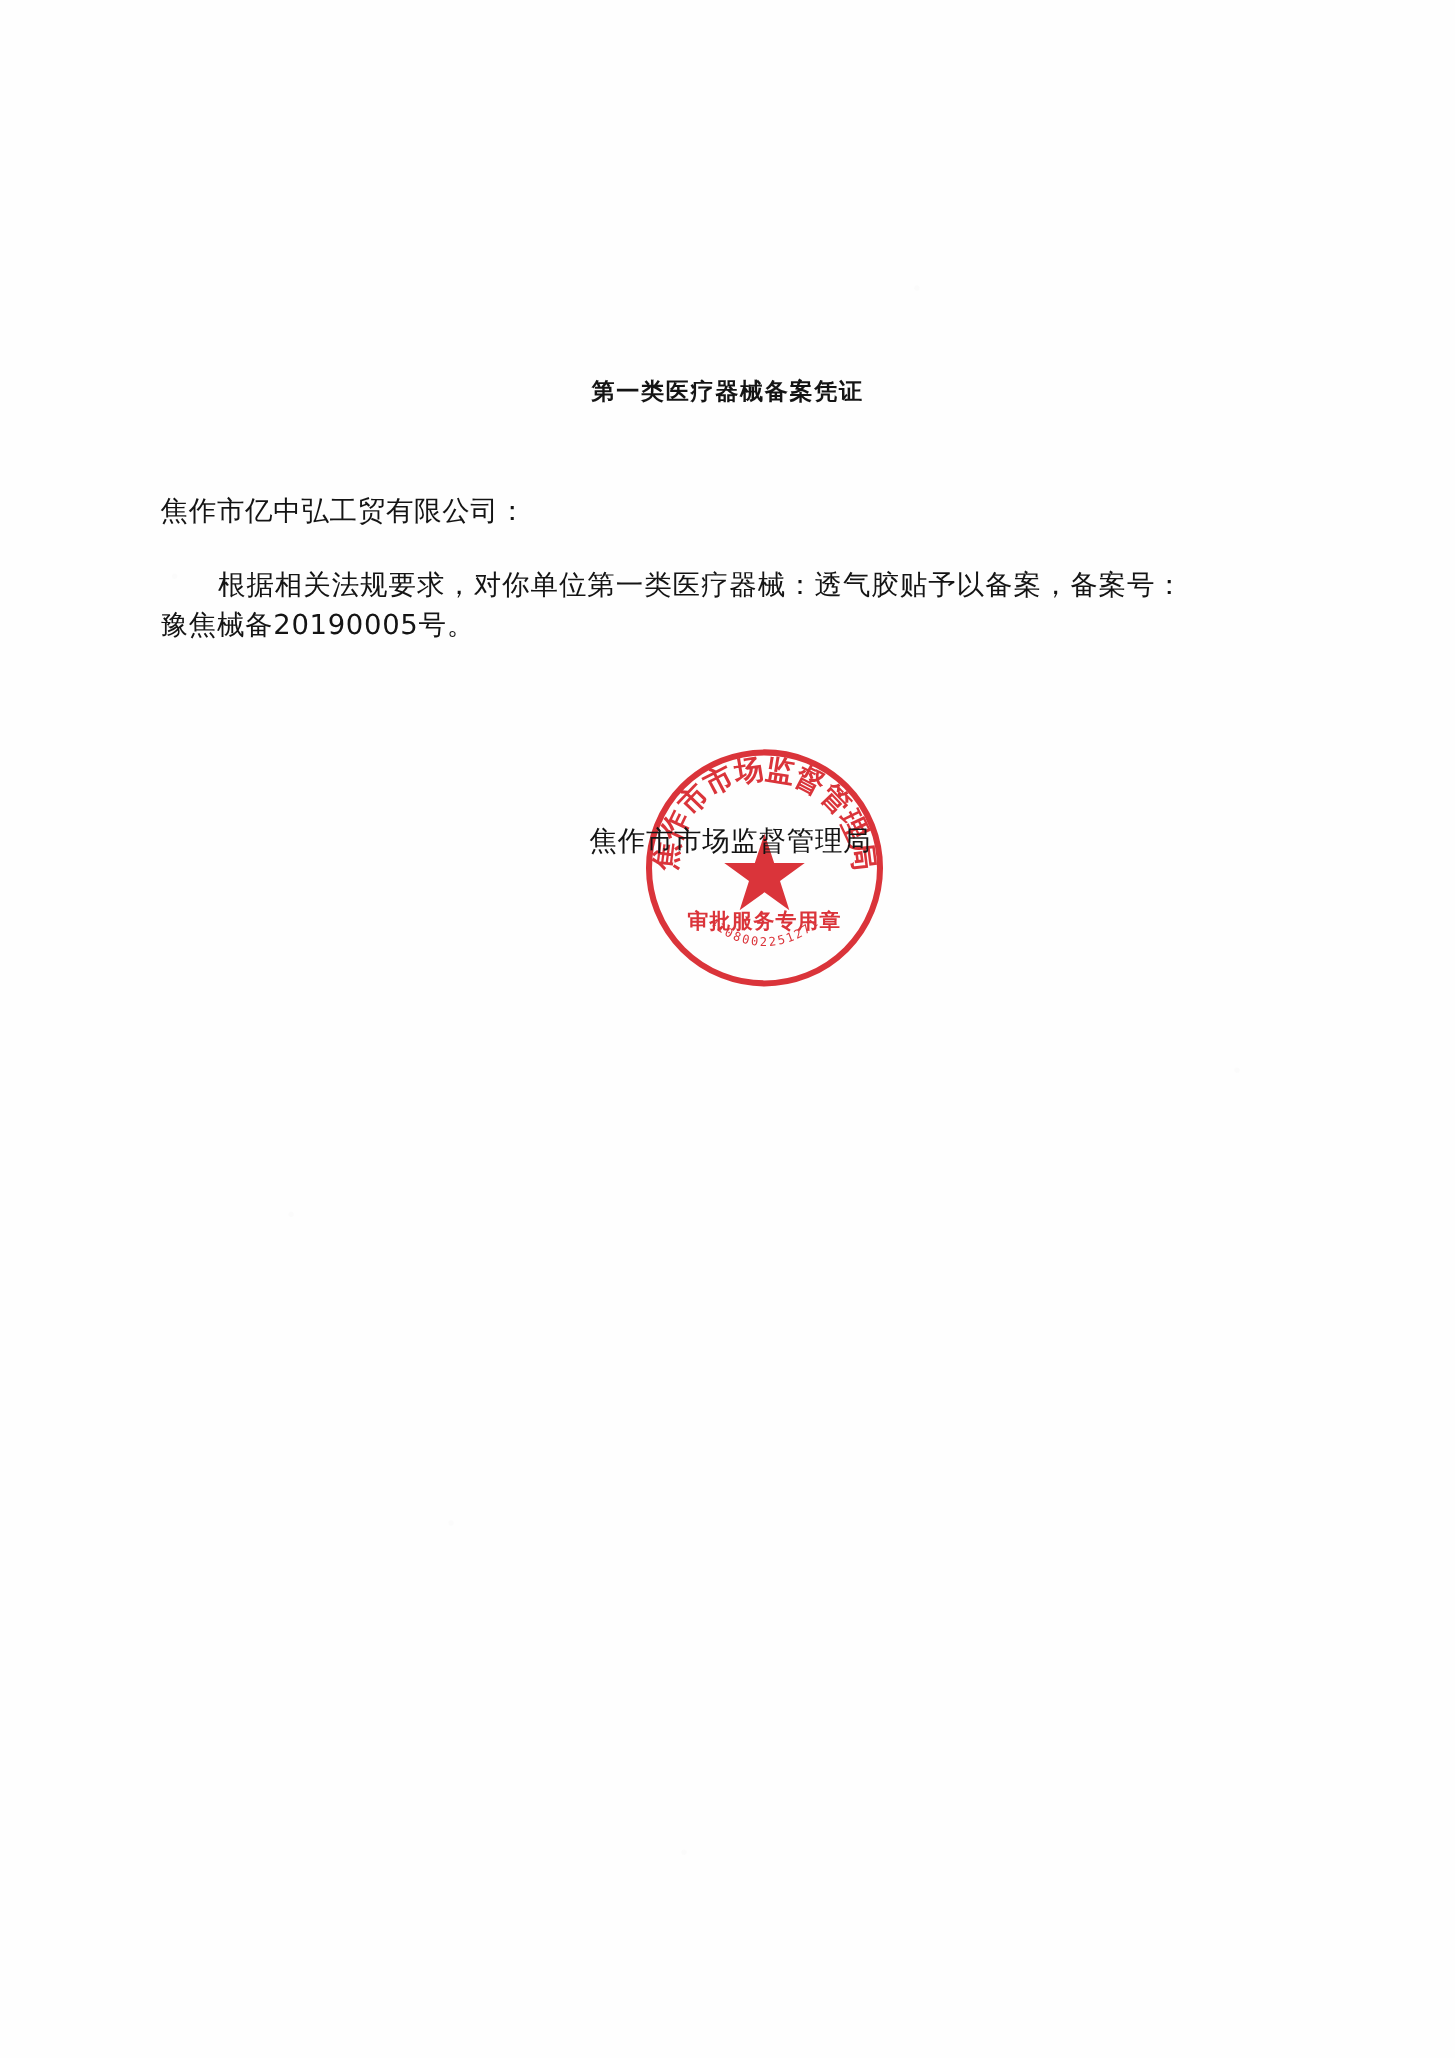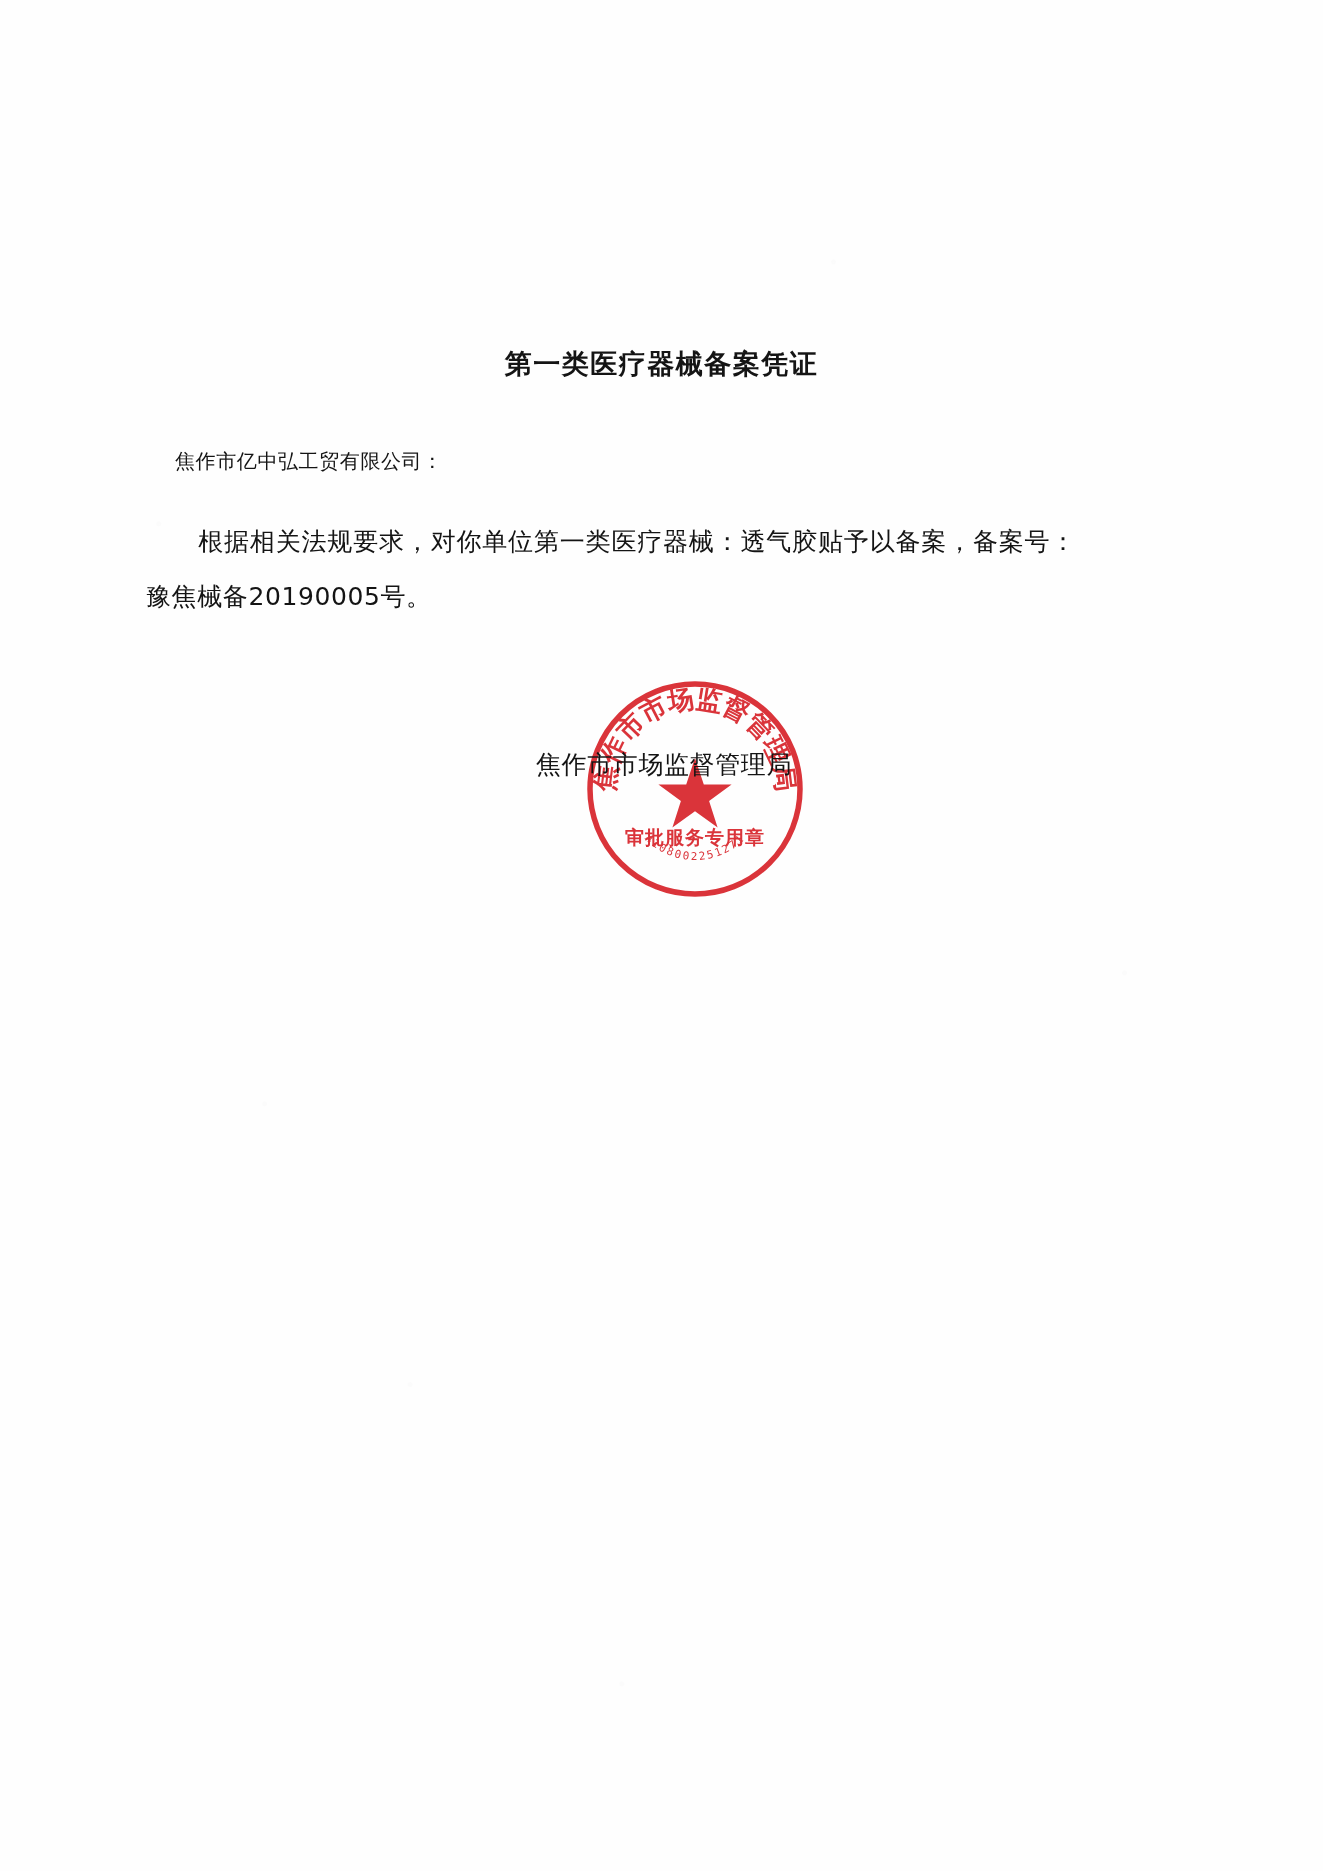--- a/index.html
+++ b/index.html
@@ -35,42 +35,41 @@
       radial-gradient(circle at 47% 90%, rgba(0,0,0,0.010) 0 2px, transparent 3px),
       radial-gradient(circle at 20% 59%, rgba(0,0,0,0.010) 0 2px, transparent 3px);
   }
 
   .doc-title {
     position: absolute;
     top: 328px;
     left: 0;
     width: 100%;
     text-align: center;
-    font-size: 27px;
+    font-size: 21px;
     letter-spacing: 1.5px;
     color: #141414;
   }
 
   .addressee {
     position: absolute;
     top: 448px;
     left: 146px;
-    font-size: 20px;
+    font-size: 25px;
     letter-spacing: 0.6px;
     color: #141414;
-    margin-left: 29px;
   }
 
   .body-text {
     position: absolute;
     top: 514px;
     left: 146px;
     width: 930px;
     font-size: 25px;
-    line-height: 55px;
+    line-height: 36px;
     letter-spacing: 0.6px;
     color: #141414;
     text-align: justify;
   }
   .body-text .indent {
     display: inline-block;
     width: 52px;
   }
 
   .signature-block {

